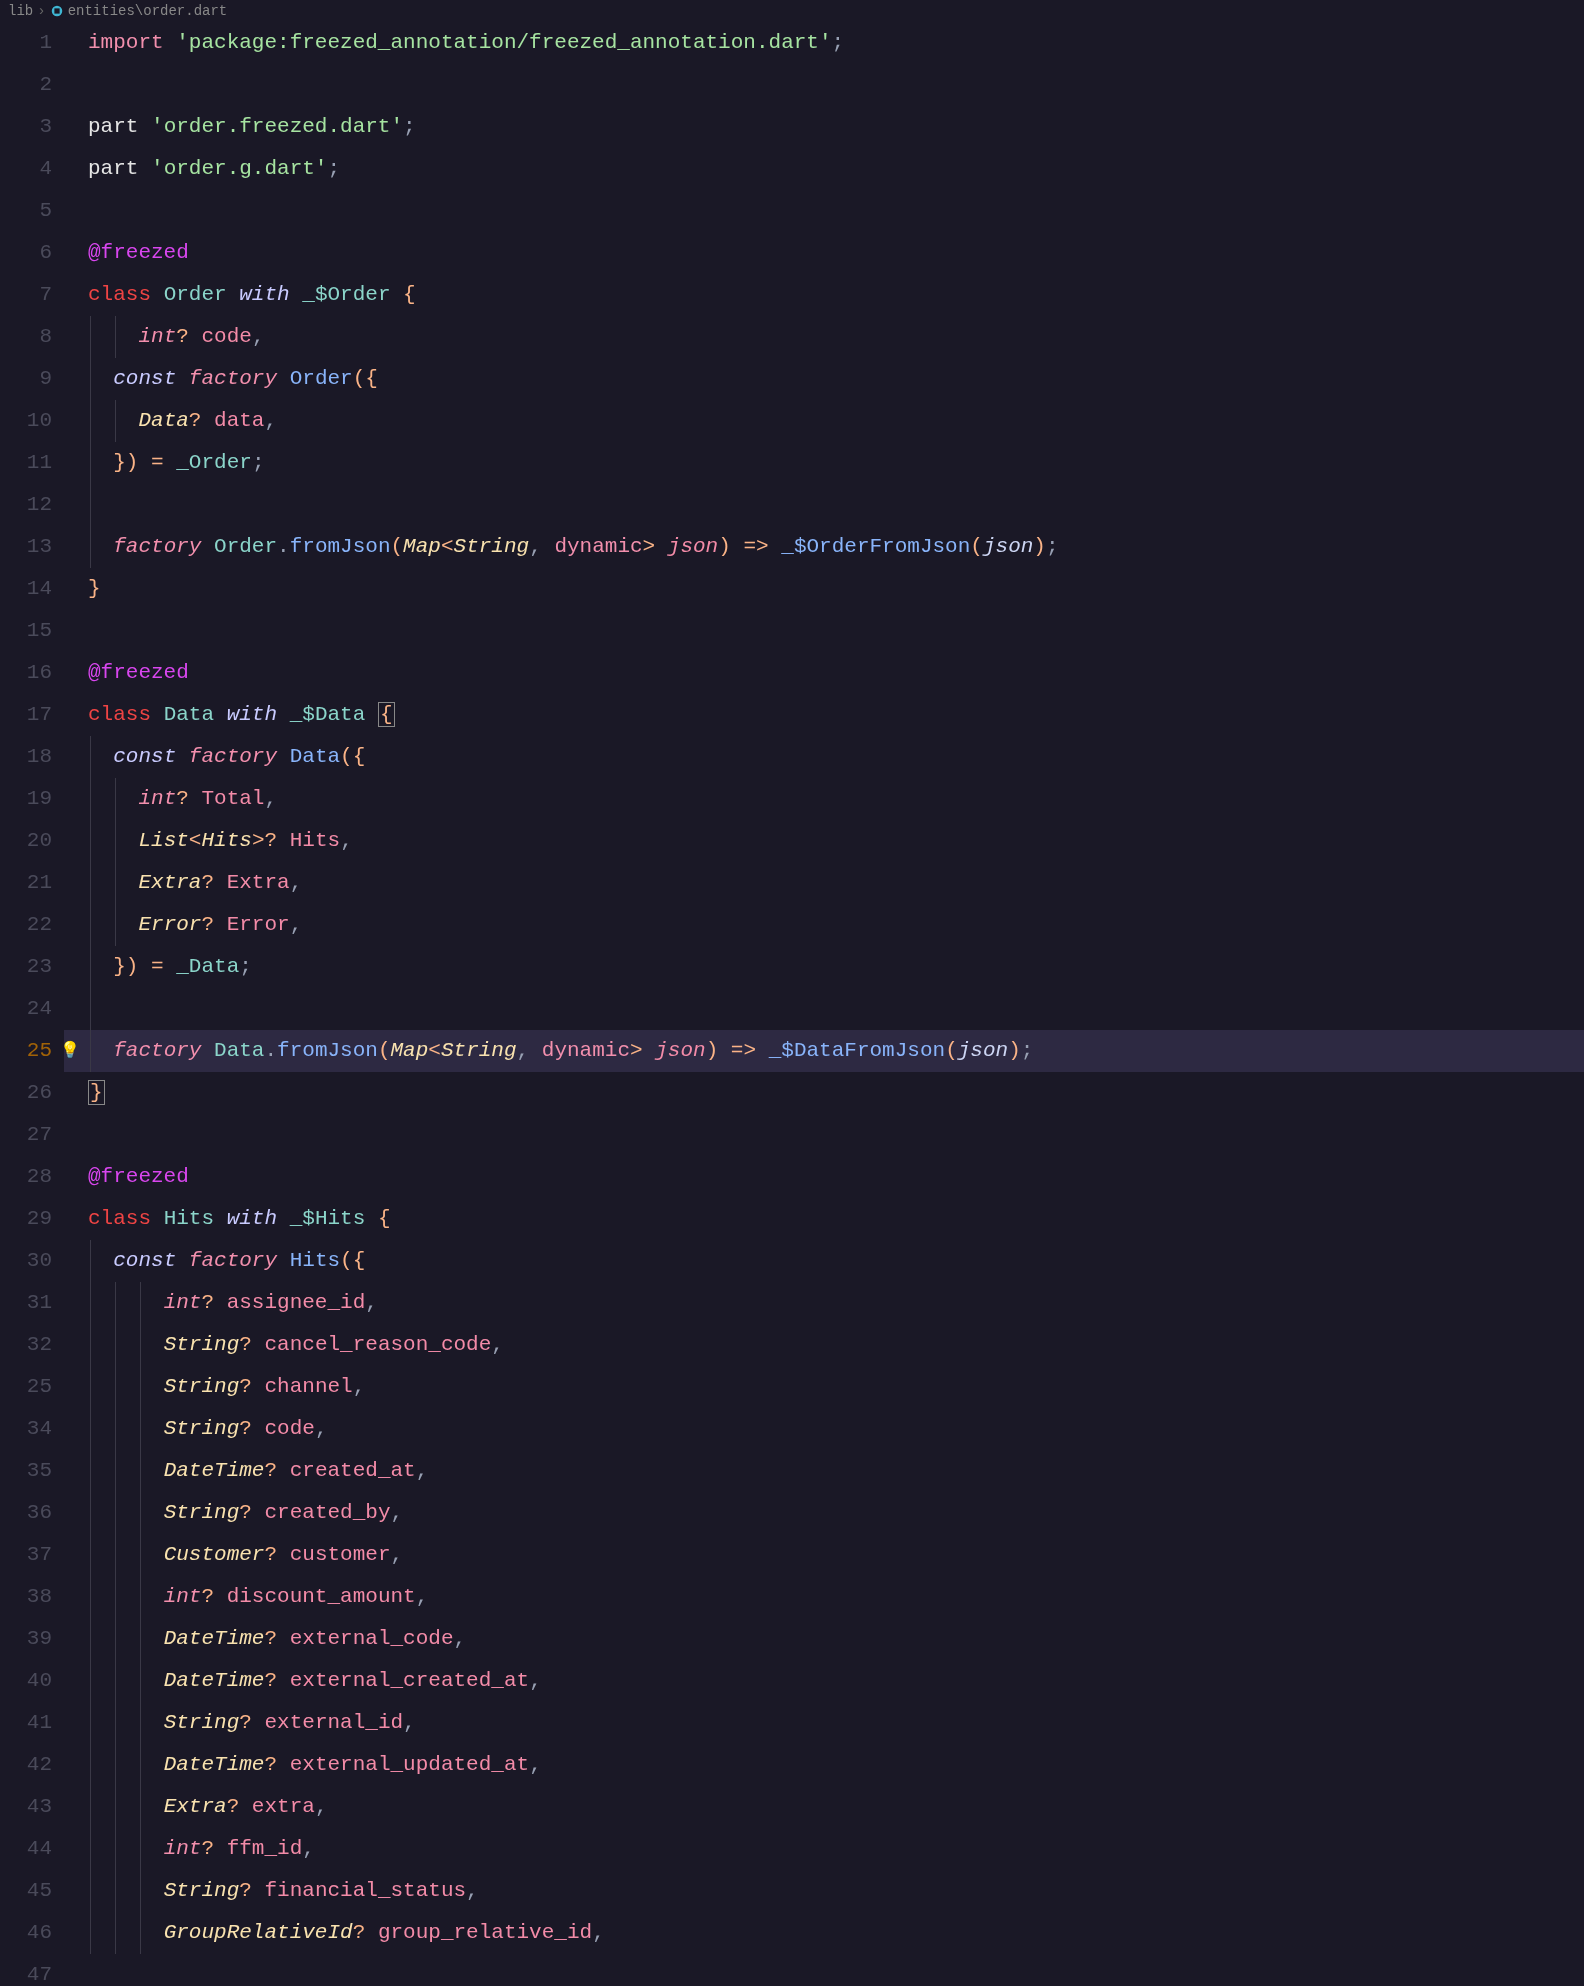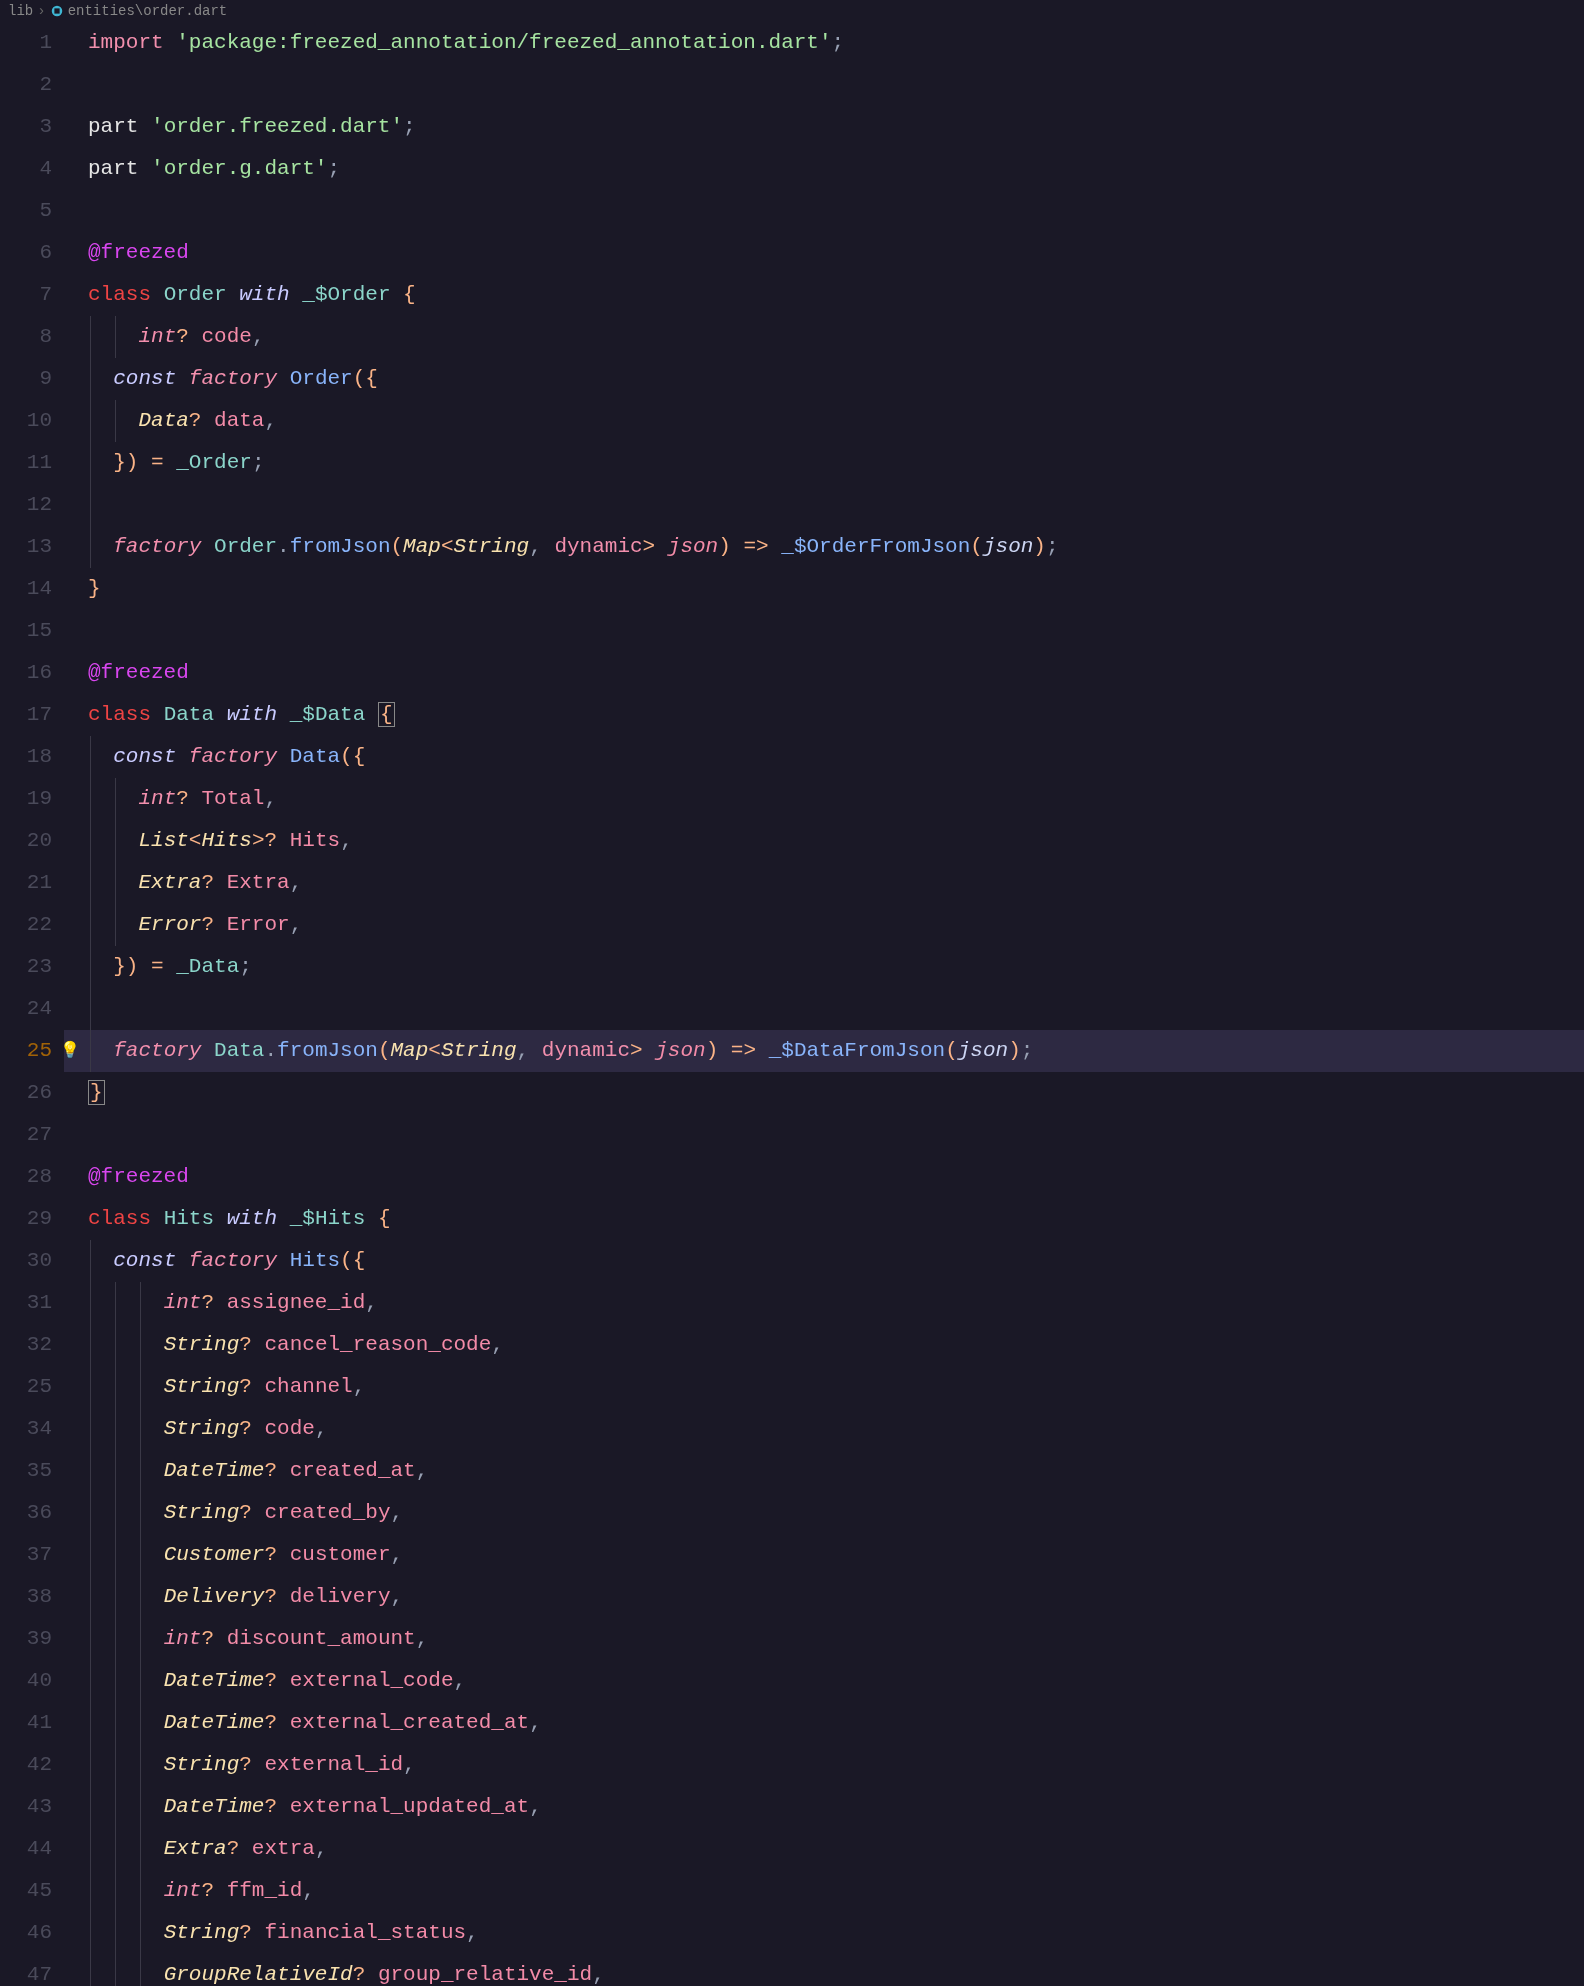--- a/index.html
+++ b/index.html
@@ -198,21 +198,20 @@
       <div class="line"><span class="annotation">@freezed</span></div>
       <div class="line"><span class="kw-class">class</span><span class="punct"> </span><span class="type">Hits</span><span class="punct"> </span><span class="kw-with">with</span><span class="punct"> </span><span class="type">_$Hits</span><span class="punct"> </span><span class="op-y">{</span></div>
       <div class="line"><div class="indent-guide" style="left: 2px;"></div><span class="punct">  </span><span class="kw-const">const</span><span class="punct"> </span><span class="kw-factory">factory</span><span class="punct"> </span><span class="fn">Hits</span><span class="op-y">({</span></div>
       <div class="line"><div class="indent-guide" style="left: 2px;"></div><div class="indent-guide" style="left: 27.2px;"></div><div class="indent-guide" style="left: 52.4px;"></div><span class="punct">      </span><span class="kw-int">int</span><span class="op-y">?</span><span class="punct"> </span><span class="param">assignee_id</span><span class="punct">,</span></div>
       <div class="line"><div class="indent-guide" style="left: 2px;"></div><div class="indent-guide" style="left: 27.2px;"></div><div class="indent-guide" style="left: 52.4px;"></div><span class="punct">      </span><span class="type-i">String</span><span class="op-y">?</span><span class="punct"> </span><span class="param">cancel_reason_code</span><span class="punct">,</span></div>
       <div class="line"><div class="indent-guide" style="left: 2px;"></div><div class="indent-guide" style="left: 27.2px;"></div><div class="indent-guide" style="left: 52.4px;"></div><span class="punct">      </span><span class="type-i">String</span><span class="op-y">?</span><span class="punct"> </span><span class="param">channel</span><span class="punct">,</span></div>
       <div class="line"><div class="indent-guide" style="left: 2px;"></div><div class="indent-guide" style="left: 27.2px;"></div><div class="indent-guide" style="left: 52.4px;"></div><span class="punct">      </span><span class="type-i">String</span><span class="op-y">?</span><span class="punct"> </span><span class="param">code</span><span class="punct">,</span></div>
       <div class="line"><div class="indent-guide" style="left: 2px;"></div><div class="indent-guide" style="left: 27.2px;"></div><div class="indent-guide" style="left: 52.4px;"></div><span class="punct">      </span><span class="type-i">DateTime</span><span class="op-y">?</span><span class="punct"> </span><span class="param">created_at</span><span class="punct">,</span></div>
       <div class="line"><div class="indent-guide" style="left: 2px;"></div><div class="indent-guide" style="left: 27.2px;"></div><div class="indent-guide" style="left: 52.4px;"></div><span class="punct">      </span><span class="type-i">String</span><span class="op-y">?</span><span class="punct"> </span><span class="param">created_by</span><span class="punct">,</span></div>
       <div class="line"><div class="indent-guide" style="left: 2px;"></div><div class="indent-guide" style="left: 27.2px;"></div><div class="indent-guide" style="left: 52.4px;"></div><span class="punct">      </span><span class="type-i">Customer</span><span class="op-y">?</span><span class="punct"> </span><span class="param">customer</span><span class="punct">,</span></div>
-      <div class="line"><div class="indent-guide" style="left: 2px;"></div><div class="indent-guide" style="left: 27.2px;"></div><div class="indent-guide" style="left: 52.4px;"></div><span class="punct">      </span><span class="type-i">Delivery</span><span class="op-y">?</span><span class="punct"> </span><span class="param">delivery</span><span class="punct">,</span></div>
       <div class="line"><div class="indent-guide" style="left: 2px;"></div><div class="indent-guide" style="left: 27.2px;"></div><div class="indent-guide" style="left: 52.4px;"></div><span class="punct">      </span><span class="kw-int">int</span><span class="op-y">?</span><span class="punct"> </span><span class="param">discount_amount</span><span class="punct">,</span></div>
       <div class="line"><div class="indent-guide" style="left: 2px;"></div><div class="indent-guide" style="left: 27.2px;"></div><div class="indent-guide" style="left: 52.4px;"></div><span class="punct">      </span><span class="type-i">DateTime</span><span class="op-y">?</span><span class="punct"> </span><span class="param">external_code</span><span class="punct">,</span></div>
       <div class="line"><div class="indent-guide" style="left: 2px;"></div><div class="indent-guide" style="left: 27.2px;"></div><div class="indent-guide" style="left: 52.4px;"></div><span class="punct">      </span><span class="type-i">DateTime</span><span class="op-y">?</span><span class="punct"> </span><span class="param">external_created_at</span><span class="punct">,</span></div>
       <div class="line"><div class="indent-guide" style="left: 2px;"></div><div class="indent-guide" style="left: 27.2px;"></div><div class="indent-guide" style="left: 52.4px;"></div><span class="punct">      </span><span class="type-i">String</span><span class="op-y">?</span><span class="punct"> </span><span class="param">external_id</span><span class="punct">,</span></div>
       <div class="line"><div class="indent-guide" style="left: 2px;"></div><div class="indent-guide" style="left: 27.2px;"></div><div class="indent-guide" style="left: 52.4px;"></div><span class="punct">      </span><span class="type-i">DateTime</span><span class="op-y">?</span><span class="punct"> </span><span class="param">external_updated_at</span><span class="punct">,</span></div>
       <div class="line"><div class="indent-guide" style="left: 2px;"></div><div class="indent-guide" style="left: 27.2px;"></div><div class="indent-guide" style="left: 52.4px;"></div><span class="punct">      </span><span class="type-i">Extra</span><span class="op-y">?</span><span class="punct"> </span><span class="param">extra</span><span class="punct">,</span></div>
       <div class="line"><div class="indent-guide" style="left: 2px;"></div><div class="indent-guide" style="left: 27.2px;"></div><div class="indent-guide" style="left: 52.4px;"></div><span class="punct">      </span><span class="kw-int">int</span><span class="op-y">?</span><span class="punct"> </span><span class="param">ffm_id</span><span class="punct">,</span></div>
       <div class="line"><div class="indent-guide" style="left: 2px;"></div><div class="indent-guide" style="left: 27.2px;"></div><div class="indent-guide" style="left: 52.4px;"></div><span class="punct">      </span><span class="type-i">String</span><span class="op-y">?</span><span class="punct"> </span><span class="param">financial_status</span><span class="punct">,</span></div>
       <div class="line"><div class="indent-guide" style="left: 2px;"></div><div class="indent-guide" style="left: 27.2px;"></div><div class="indent-guide" style="left: 52.4px;"></div><span class="punct">      </span><span class="type-i">GroupRelativeId</span><span class="op-y">?</span><span class="punct"> </span><span class="param">group_relative_id</span><span class="punct">,</span></div>
     </div>

